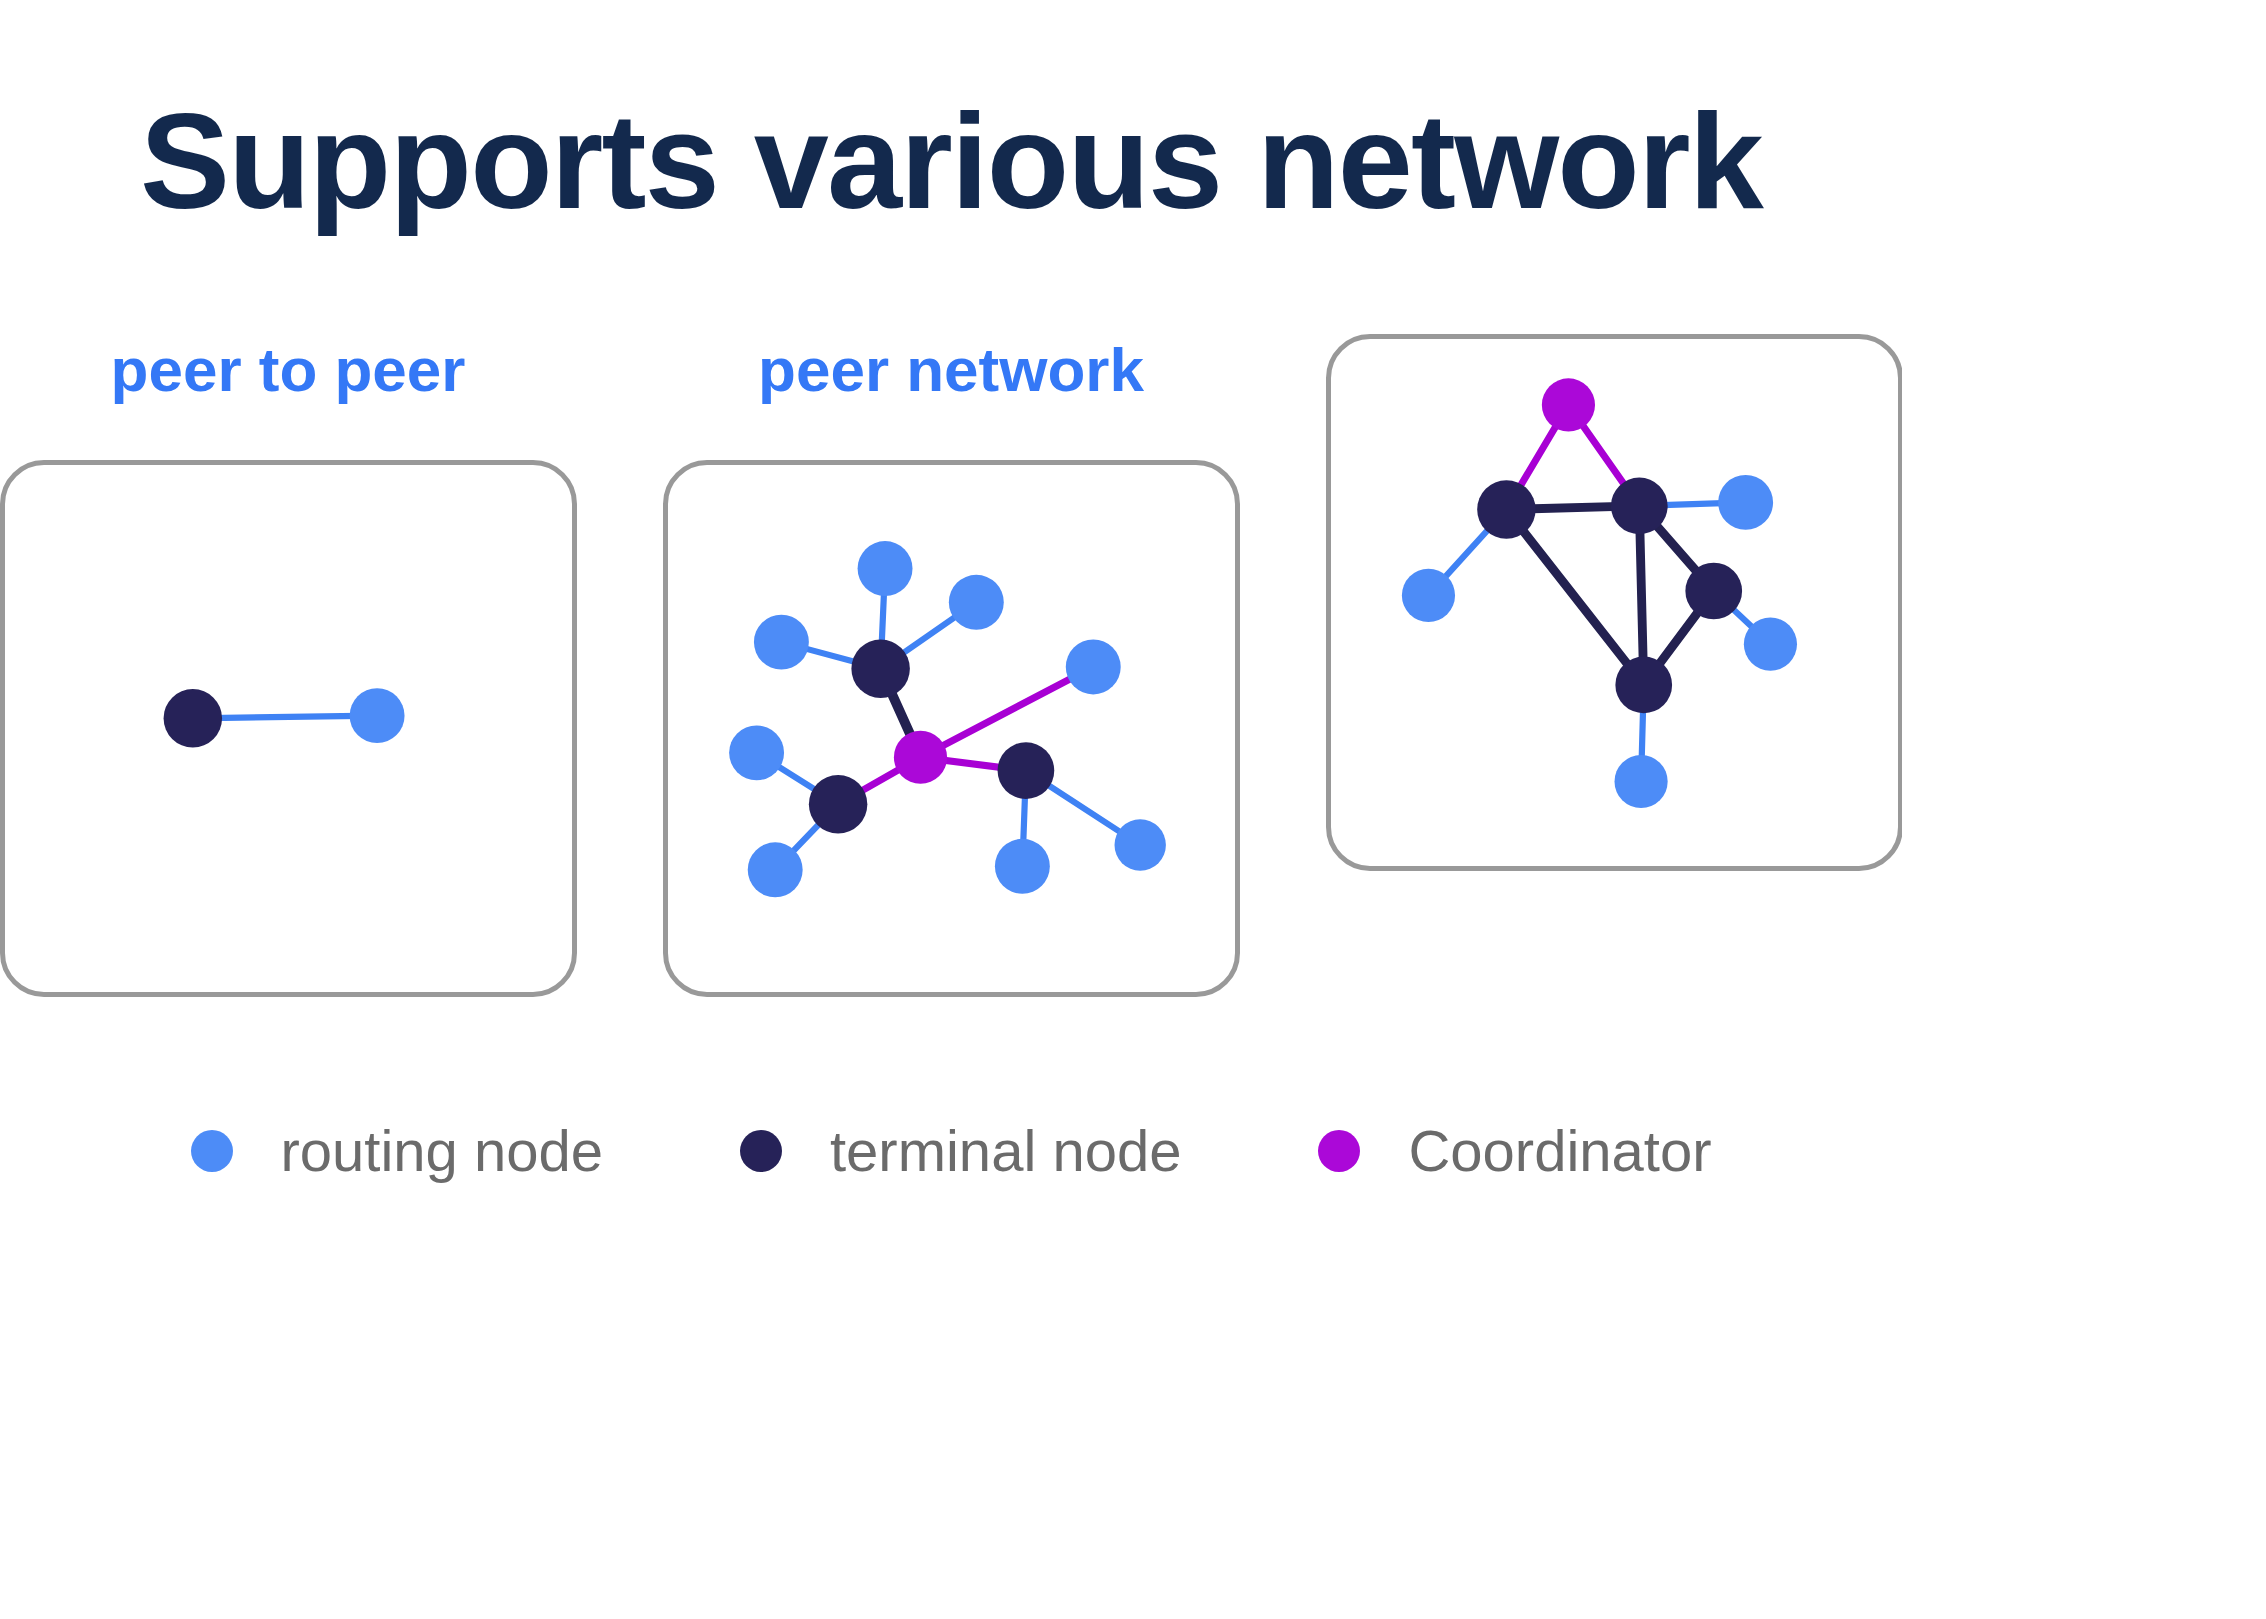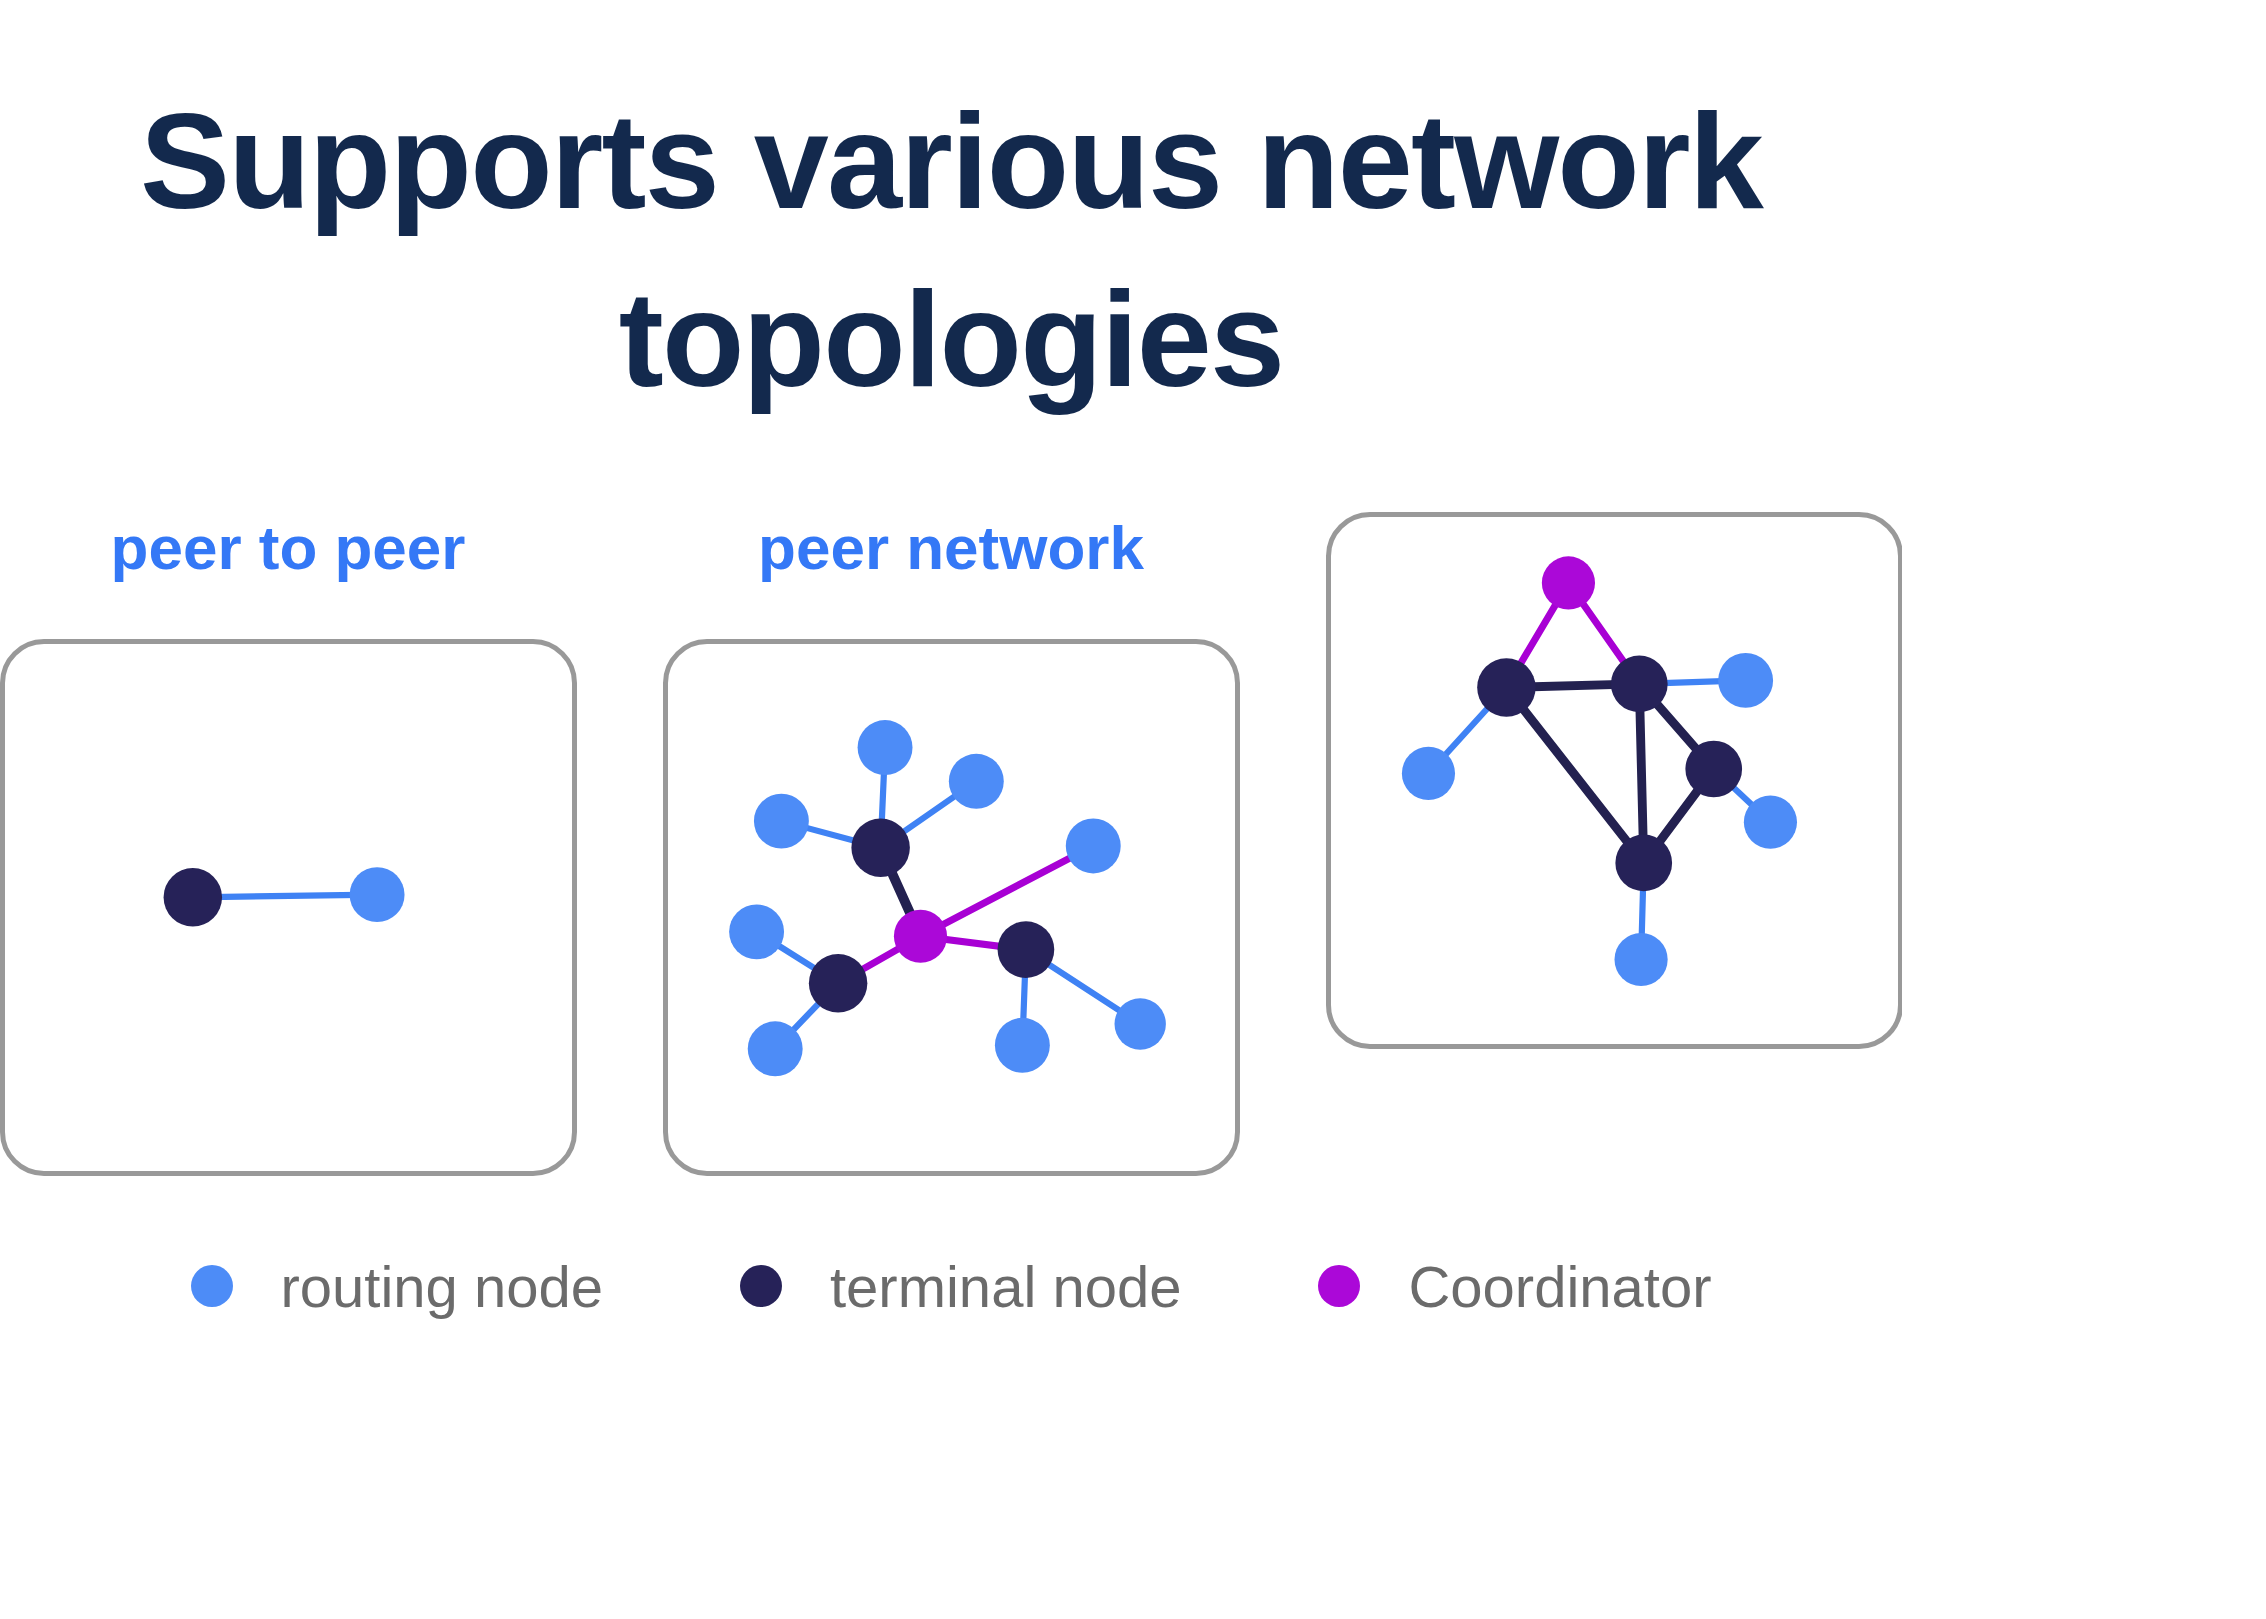--- a/index.html
+++ b/index.html
@@ -31,37 +31,36 @@
   .panel-box {
     width:577px; height:537px; box-sizing:border-box;
     border:5.5px solid var(--c-border,#999999);
     border-radius:44px;
     background:#ffffff;
   }
   .panel-box svg { width:100%; height:100%; display:block; }
 
   .legend {
     display:flex; justify-content:center; align-items:center;
-    gap:137px; margin-top:77px;
+    gap:137px; margin-top:120px;
   }
   .legend-item { display:flex; align-items:center; gap:48px; }
   .legend-dot { width:42px; height:42px; border-radius:50%; }
   .legend-label {
     font-size:58px; font-weight:500;
     color:var(--c-legend,#6b6b6b);
   }
 </style>
 </head>
 <body>
 
 <div class="page">
 
   <h1 class="title">
     <div>Supports various network</div>
-    <div>topologies</div>
   </h1>
 
   <div class="panels">
 
     <div class="panel">
       <div class="panel-label">peer to peer</div>
       <div class="panel-box">
         <svg viewBox="0 0 640 585">
             <line x1="212" y1="281" x2="420" y2="278" stroke="#3f82f4" stroke-width="7" stroke-linecap="round"></line>
             <circle cx="212" cy="281" r="33" fill="#262258"></circle>

